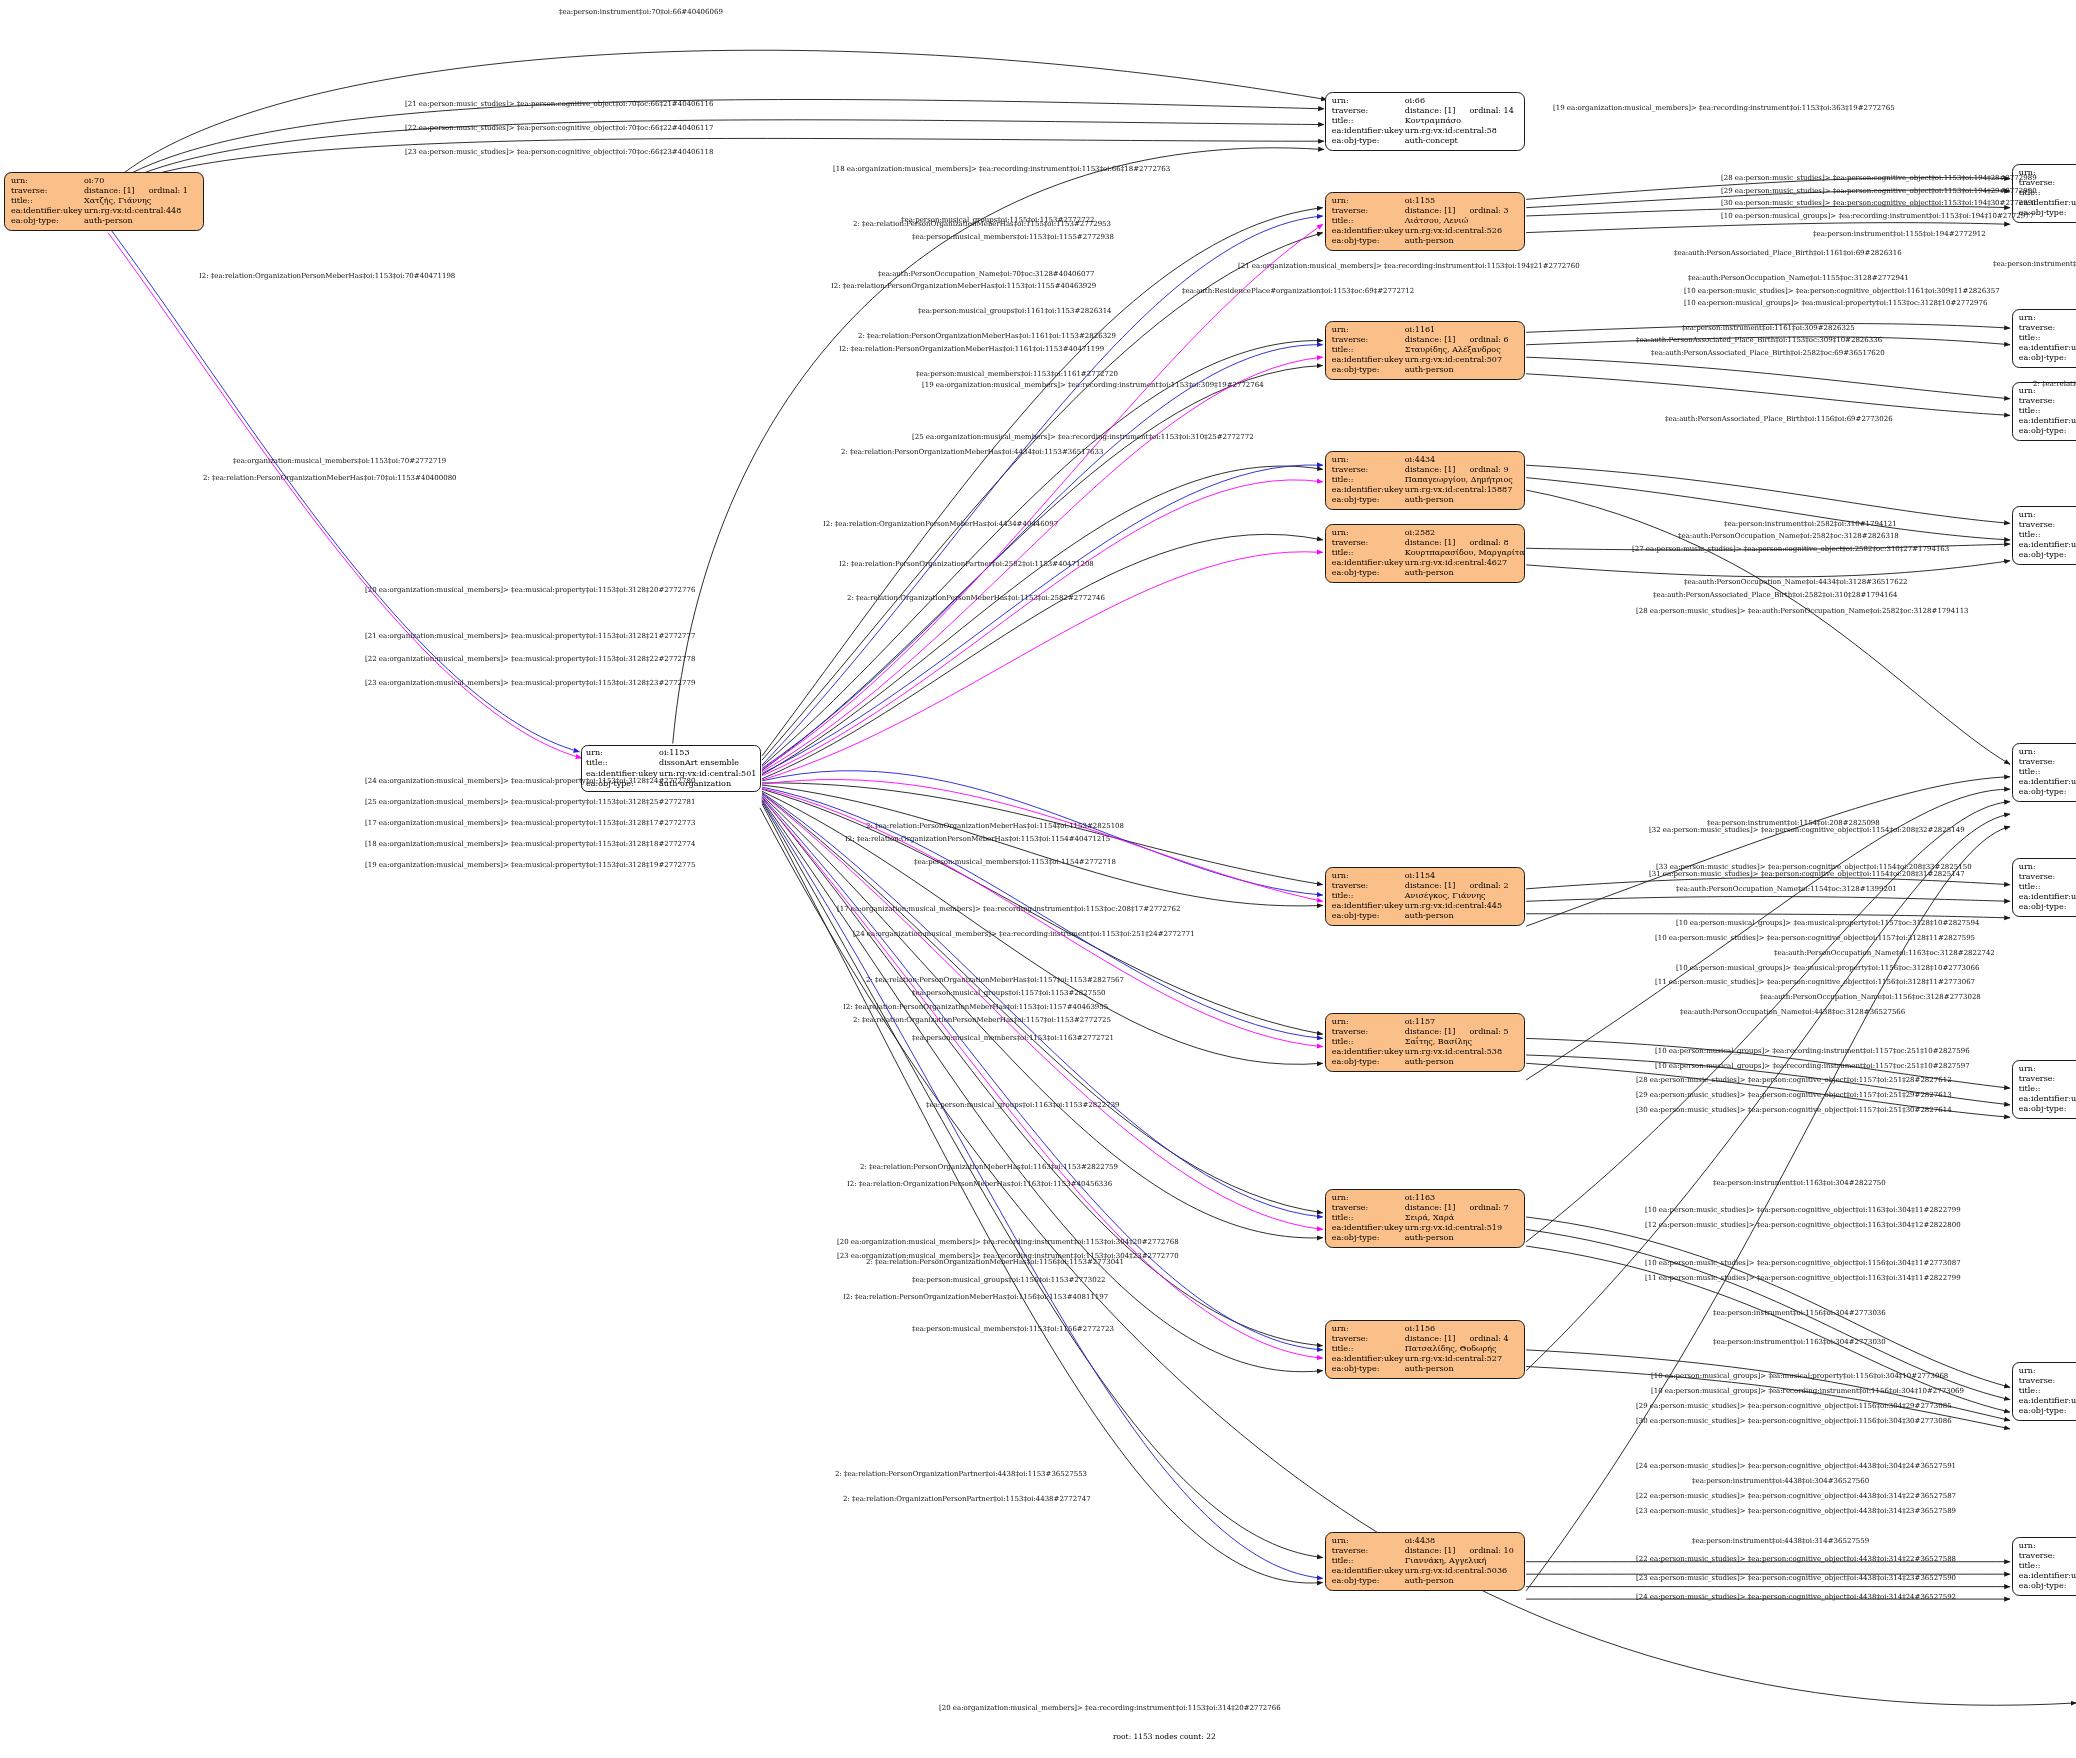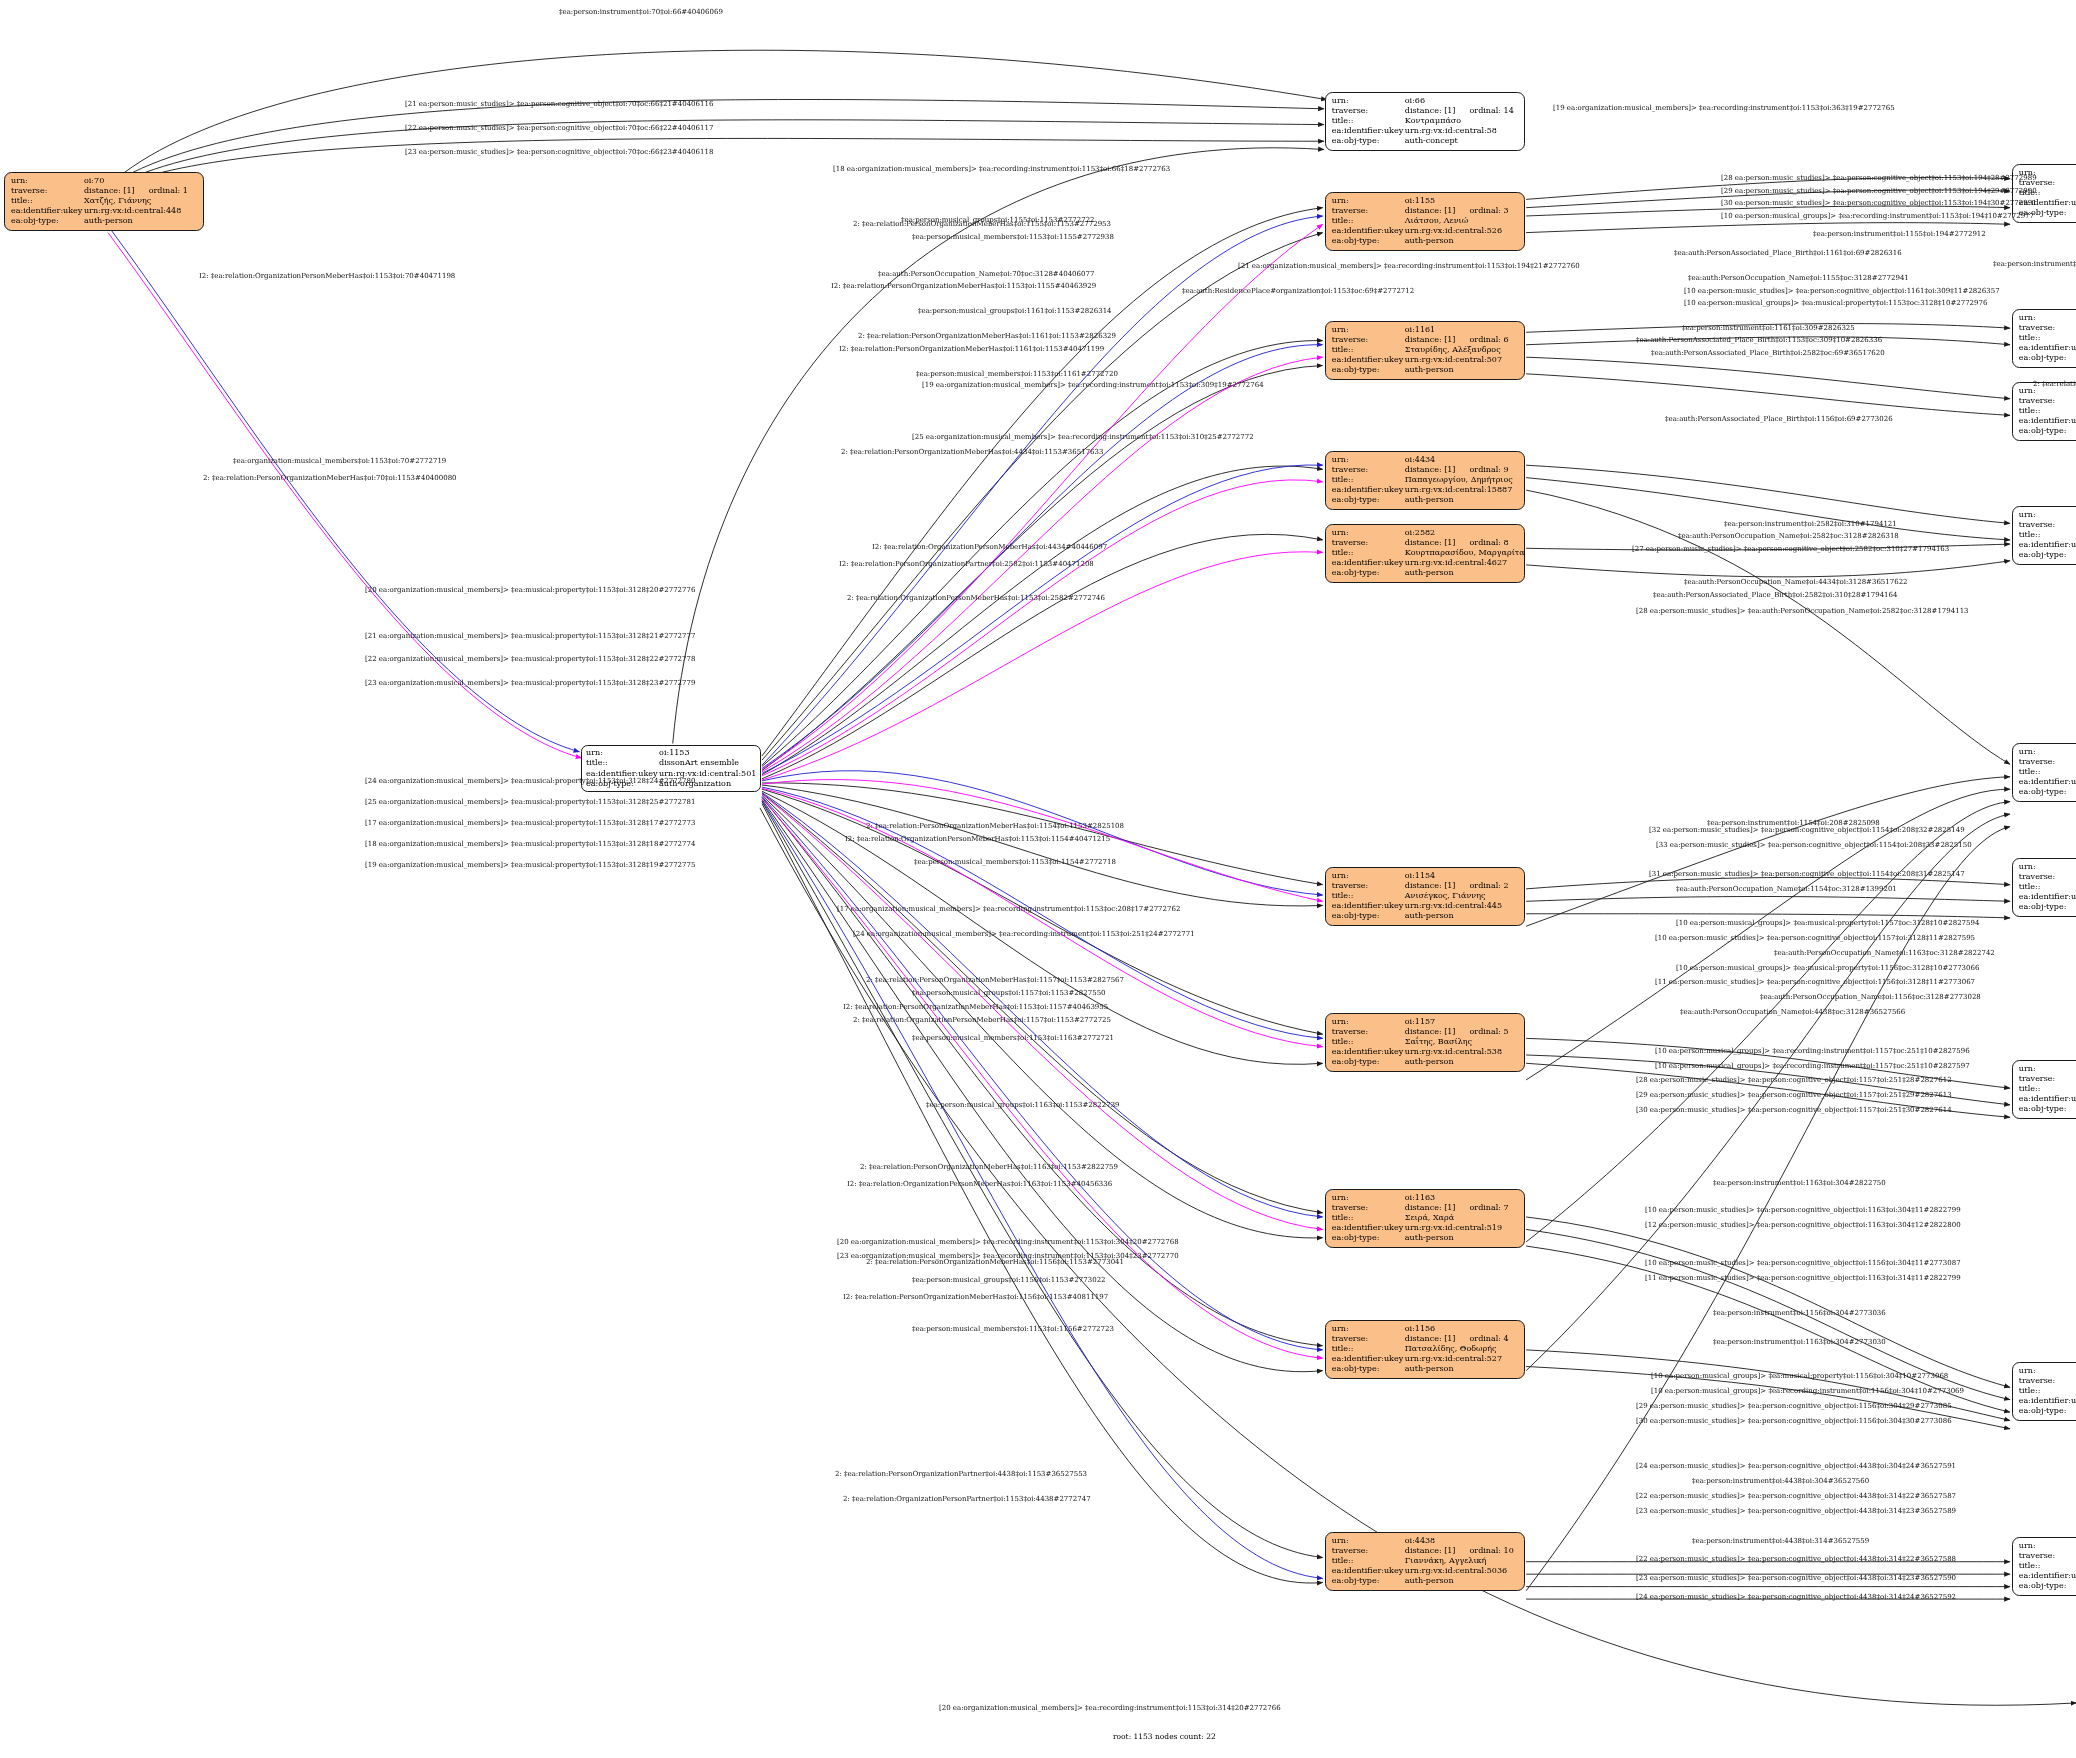--- a/index.html
+++ b/index.html
@@ -655,40 +655,40 @@
       <div class="elabel" style="left: 858px; top: 332px;">2: ‡ea:relation:PersonOrganizationMeberHas‡oi:1161‡oi:1153#2826329</div>
       <div class="elabel" style="left: 839px; top: 345px;">I2: ‡ea:relation:PersonOrganizationMeberHas‡oi:1161‡oi:1153#40471199</div>
       <div class="elabel" style="left: 916px; top: 370px;">‡ea:person:musical_members‡oi:1153‡oi:1161#2772720</div>
       <div class="elabel" style="left: 1682px; top: 324px;">‡ea:person:instrument‡oi:1161‡oi:309#2826325</div>
       <div class="elabel" style="left: 1636px; top: 336px;">‡ea:auth:PersonAssociated_Place_Birth‡oi:1153‡oc:309‡10#2826336</div>
       <div class="elabel" style="left: 1651px; top: 349px;">‡ea:auth:PersonAssociated_Place_Birth‡oi:2582‡oc:69#36517620</div>
       <div class="elabel" style="left: 1665px; top: 415px;">‡ea:auth:PersonAssociated_Place_Birth‡oi:1156‡oi:69#2773026</div>
       <div class="elabel" style="left: 922px; top: 381px;">[19 ea:organization:musical_members]&gt; ‡ea:recording:instrument‡oi:1153‡oi:309‡19#2772764</div>
       <div class="elabel" style="left: 912px; top: 433px;">[25 ea:organization:musical_members]&gt; ‡ea:recording:instrument‡oi:1153‡oi:310‡25#2772772</div>
       <div class="elabel" style="left: 841px; top: 448px;">2: ‡ea:relation:PersonOrganizationMeberHas‡oi:4434‡oi:1153#36517633</div>
-      <div class="elabel" style="left: 872px; top: 520px; margin-top: 23px;">I2: ‡ea:relation:OrganizationPersonMeberHas‡oi:4434#40446097</div>
+      <div class="elabel" style="left: 823px; top: 520px;">I2: ‡ea:relation:OrganizationPersonMeberHas‡oi:4434#40446097</div>
       <div class="elabel" style="left: 839px; top: 560px;">I2: ‡ea:relation:PersonOrganizationPartner‡oi:2582‡oi:1153#40471208</div>
       <div class="elabel" style="left: 847px; top: 594px;">2: ‡ea:relation:OrganizationPersonMeberHas‡oi:1153‡oi:2582#2772746</div>
       <div class="elabel" style="left: 1724px; top: 520px;">‡ea:person:instrument‡oi:2582‡oi:310#1794121</div>
       <div class="elabel" style="left: 1678px; top: 532px;">‡ea:auth:PersonOccupation_Name‡oi:2582‡oc:3128#2826318</div>
       <div class="elabel" style="left: 1632px; top: 545px;">[27 ea:person:music_studies]&gt; ‡ea:person:cognitive_object‡oi:2582‡oc:310‡27#1794163</div>
       <div class="elabel" style="left: 1684px; top: 578px;">‡ea:auth:PersonOccupation_Name‡oi:4434‡oi:3128#36517622</div>
       <div class="elabel" style="left: 1653px; top: 591px;">‡ea:auth:PersonAssociated_Place_Birth‡oi:2582‡oi:310‡28#1794164</div>
       <div class="elabel" style="left: 1636px; top: 607px;">[28 ea:person:music_studies]&gt; ‡ea:auth:PersonOccupation_Name‡oi:2582‡oc:3128#1794113</div>
       <div class="elabel" style="left: 365px; top: 586px;">[20 ea:organization:musical_members]&gt; ‡ea:musical:property‡oi:1153‡oi:3128‡20#2772776</div>
       <div class="elabel" style="left: 365px; top: 632px;">[21 ea:organization:musical_members]&gt; ‡ea:musical:property‡oi:1153‡oi:3128‡21#2772777</div>
       <div class="elabel" style="left: 365px; top: 655px;">[22 ea:organization:musical_members]&gt; ‡ea:musical:property‡oi:1153‡oi:3128‡22#2772778</div>
       <div class="elabel" style="left: 365px; top: 679px;">[23 ea:organization:musical_members]&gt; ‡ea:musical:property‡oi:1153‡oi:3128‡23#2772779</div>
       <div class="elabel" style="left: 365px; top: 777px;">[24 ea:organization:musical_members]&gt; ‡ea:musical:property‡oi:1153‡oi:3128‡24#2772780</div>
       <div class="elabel" style="left: 365px; top: 798px;">[25 ea:organization:musical_members]&gt; ‡ea:musical:property‡oi:1153‡oi:3128‡25#2772781</div>
       <div class="elabel" style="left: 365px; top: 819px;">[17 ea:organization:musical_members]&gt; ‡ea:musical:property‡oi:1153‡oi:3128‡17#2772773</div>
       <div class="elabel" style="left: 365px; top: 840px;">[18 ea:organization:musical_members]&gt; ‡ea:musical:property‡oi:1153‡oi:3128‡18#2772774</div>
       <div class="elabel" style="left: 365px; top: 861px;">[19 ea:organization:musical_members]&gt; ‡ea:musical:property‡oi:1153‡oi:3128‡19#2772775</div>
       <div class="elabel" style="left: 1649px; top: 826px;">[32 ea:person:music_studies]&gt; ‡ea:person:cognitive_object‡oi:1154‡oi:208‡32#2825149</div>
-      <div class="elabel" style="left: 1649px; top: 841px; padding-left: 7px;">[33 ea:person:music_studies]&gt; ‡ea:person:cognitive_object‡oi:1154‡oi:208‡33#2825150</div>
+      <div class="elabel" style="left: 1649px; top: 863px; padding-left: 7px;">[33 ea:person:music_studies]&gt; ‡ea:person:cognitive_object‡oi:1154‡oi:208‡33#2825150</div>
       <div class="elabel" style="left: 1707px; top: 819px;">‡ea:person:instrument‡oi:1154‡oi:208#2825098</div>
       <div class="elabel" style="left: 1649px; top: 870px;">[31 ea:person:music_studies]&gt; ‡ea:person:cognitive_object‡oi:1154‡oi:208‡31#2825147</div>
       <div class="elabel" style="left: 1676px; top: 885px;">‡ea:auth:PersonOccupation_Name‡oi:1154‡oc:3128#1399201</div>
       <div class="elabel" style="left: 866px; top: 822px;">2: ‡ea:relation:PersonOrganizationMeberHas‡oi:1154‡oi:1153#2825108</div>
       <div class="elabel" style="left: 845px; top: 835px;">I2: ‡ea:relation:OrganizationPersonMeberHas‡oi:1153‡oi:1154#40471215</div>
       <div class="elabel" style="left: 914px; top: 858px;">‡ea:person:musical_members‡oi:1153‡oi:1154#2772718</div>
       <div class="elabel" style="left: 837px; top: 905px;">[17 ea:organization:musical_members]&gt; ‡ea:recording:instrument‡oi:1153‡oc:208‡17#2772762</div>
       <div class="elabel" style="left: 853px; top: 930px;">[24 ea:organization:musical_members]&gt; ‡ea:recording:instrument‡oi:1153‡oi:251‡24#2772771</div>
       <div class="elabel" style="left: 1676px; top: 919px;">[10 ea:person:musical_groups]&gt; ‡ea:musical:property‡oi:1157‡oc:3128‡10#2827594</div>
       <div class="elabel" style="left: 1655px; top: 934px;">[10 ea:person:music_studies]&gt; ‡ea:person:cognitive_object‡oi:1157‡oi:3128‡11#2827595</div>

